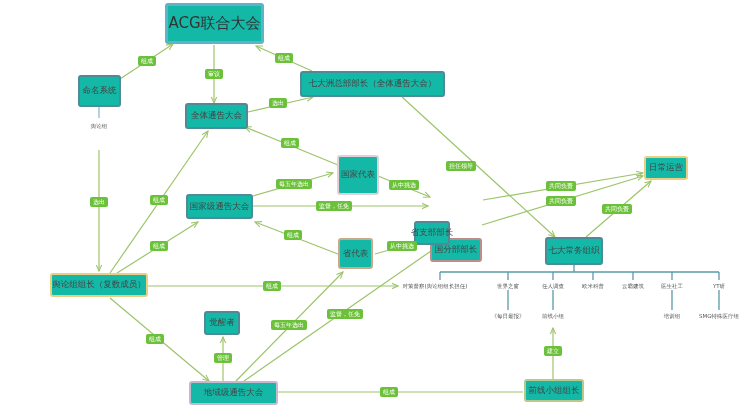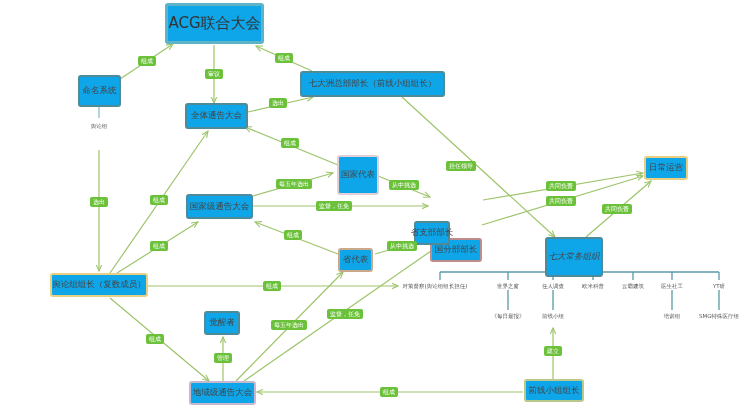--- a/index.html
+++ b/index.html
@@ -1,19 +1,19 @@
 <!DOCTYPE html>
 <html><head>
 <meta charset="utf-8">
 <style>
   html, body { margin:0; padding:0; background:#ffffff; }
   body { width:750px; height:418px; position:relative; overflow:hidden;
          font-family:"DejaVu Sans", sans-serif; color:#444; }
   svg#edges { position:absolute; left:0; top:0; width:750px; height:418px; }
-  .node { position:absolute; box-sizing:border-box; background:#0ea5e9;
+  .node { position:absolute; box-sizing:border-box; background:#14b8a6;
           border:2px solid #4e8a97; border-radius:3px;
           display:flex; align-items:center; justify-content:center;
           font-size:8.5px; color:#444; white-space:nowrap; }
   .node.root { border:3px solid #5fb3c6; font-size:15px; color:#333; }
   .node.teal { border-color:#4e8a97; }
   .node.gold { border-color:#e8cf82; }
   .node.brown { border-color:#c9a98a; }
   .node.rose { border-color:#bf8c8c;margin-top:44px; }
   .node.pink { border-color:#e3cfd6; }
   .node.purple { border-color:#c7b7cf; }
@@ -74,32 +74,32 @@
     <line x1="719" y1="272" x2="719" y2="280"></line>
     <line x1="508" y1="290" x2="508" y2="310"></line>
     <line x1="553" y1="290" x2="553" y2="310"></line>
     <line x1="672" y1="290" x2="672" y2="310"></line>
     <line x1="719" y1="290" x2="719" y2="310"></line>
   </g>
 </svg>
 
 <div class="node root" style="left:165px;top:3px;width:99px;height:41px;">ACG联合大会</div>
 <div class="node teal" style="left:78px;top:75px;width:43px;height:32px;">命名系统</div>
-<div class="node teal" style="left:300px;top:71px;width:145px;height:26px;">七大洲总部部长（前线小组组长）</div>
+<div class="node teal" style="left:300px;top:71px;width:145px;height:26px;">七大洲总部部长（全体通告大会）</div>
 <div class="node teal" style="left:185px;top:103px;width:63px;height:26px;">全体通告大会</div>
 <div class="node pink" style="left:337px;top:155px;width:42px;height:40px;">国家代表</div>
 <div class="node teal" style="left:186px;top:194px;width:67px;height:25px;">国家级通告大会</div>
 <div class="node rose" style="left:430px;top:194px;width:52px;height:24px;">国分部部长</div>
 <div class="node gold" style="left:644px;top:156px;width:44px;height:24px;">日常运营</div>
 <div class="node teal" style="left:414px;top:221px;width:36px;height:24px;">省支部部长</div>
-<div class="node teal" style="left:545px;top:237px;width:58px;height:40px;font-style:italic;">七大常务组织</div>
-<div class="node brown" style="left:338px;top:248px;width:35px;height:24px;">省代表</div>
+<div class="node teal" style="left:545px;top:237px;width:58px;height:28px;">七大常务组织</div>
+<div class="node brown" style="left:338px;top:238px;width:35px;height:31px;">省代表</div>
 <div class="node gold" style="left:50px;top:273px;width:98px;height:24px;">舆论组组长（复数成员）</div>
 <div class="node teal" style="left:204px;top:311px;width:36px;height:24px;">觉醒者</div>
-<div class="node purple" style="left:189px;top:381px;width:67px;height:24px;">地域级通告大会</div>
+<div class="node purple" style="left:189px;top:381px;width:89px;height:24px;">地域级通告大会</div>
 <div class="node olive" style="left:524px;top:379px;width:60px;height:23px;">前线小组组长</div>
 
 <div class="lbl" style="left:147px;top:61px;">组成</div>
 <div class="lbl" style="left:214px;top:74px;">审议</div>
 <div class="lbl" style="left:284px;top:58px;">组成</div>
 <div class="lbl" style="left:278px;top:103px;">选出</div>
 <div class="txt" style="left:99px;top:126px;">舆论组</div>
 <div class="lbl" style="left:99px;top:202px;">选出</div>
 <div class="lbl" style="left:159px;top:200px;">组成</div>
 <div class="lbl" style="left:290px;top:143px;">组成</div>

